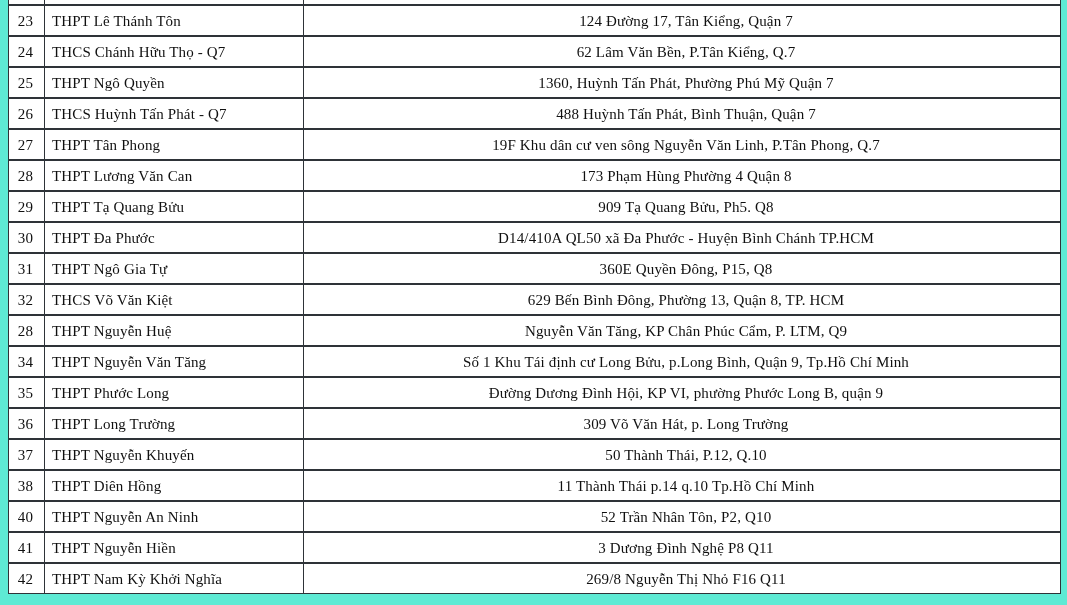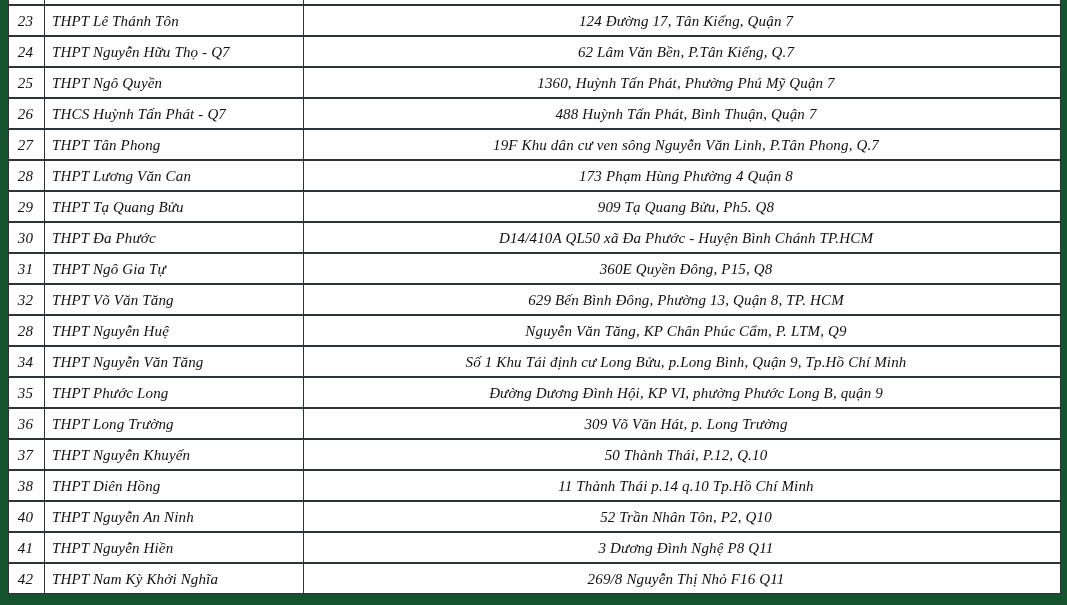--- a/index.html
+++ b/index.html
@@ -13,23 +13,22 @@
     height: 605px;
     overflow: hidden;
     font-family: "Liberation Serif", "DejaVu Serif", serif;
     color: #101010;
   }
 
   #page {
     position: relative;
     width: 1067px;
     height: 605px;
-    background: #14532d;
+    background: #5eead4;
     overflow: hidden;
-    font-style: italic;
   }
 
   
   #table-scroll {
     position: absolute;
     left: 0;
     top: -27px;
     width: 1067px;
   }
 
@@ -96,21 +95,21 @@
             <td class="cell-name"></td>
             <td class="cell-addr"></td>
           </tr>
           <tr class="table-row">
             <td class="cell-index">23</td>
             <td class="cell-name">THPT Lê Thánh Tôn</td>
             <td class="cell-addr">124 Đường 17, Tân Kiểng, Quận 7</td>
           </tr>
           <tr class="table-row">
             <td class="cell-index">24</td>
-            <td class="cell-name">THPT Nguyễn Hữu Thọ - Q7</td>
+            <td class="cell-name">THCS Chánh Hữu Thọ - Q7</td>
             <td class="cell-addr">62 Lâm Văn Bền, P.Tân Kiểng, Q.7</td>
           </tr>
           <tr class="table-row">
             <td class="cell-index">25</td>
             <td class="cell-name">THPT Ngô Quyền</td>
             <td class="cell-addr">1360, Huỳnh Tấn Phát, Phường Phú Mỹ Quận 7</td>
           </tr>
           <tr class="table-row">
             <td class="cell-index">26</td>
             <td class="cell-name">THCS Huỳnh Tấn Phát - Q7</td>
@@ -136,21 +135,21 @@
             <td class="cell-name">THPT Đa Phước</td>
             <td class="cell-addr">D14/410A QL50 xã Đa Phước - Huyện Bình Chánh TP.HCM</td>
           </tr>
           <tr class="table-row">
             <td class="cell-index">31</td>
             <td class="cell-name">THPT Ngô Gia Tự</td>
             <td class="cell-addr">360E Quyền Đông, P15, Q8</td>
           </tr>
           <tr class="table-row">
             <td class="cell-index">32</td>
-            <td class="cell-name">THPT Võ Văn Tăng</td>
+            <td class="cell-name">THCS Võ Văn Kiệt</td>
             <td class="cell-addr">629 Bến Bình Đông, Phường 13, Quận 8, TP. HCM</td>
           </tr>
           <tr class="table-row">
             <td class="cell-index">28</td>
             <td class="cell-name">THPT Nguyễn Huệ</td>
             <td class="cell-addr">Nguyễn Văn Tăng, KP Chân Phúc Cẩm, P. LTM, Q9</td>
           </tr>
           <tr class="table-row">
             <td class="cell-index">34</td>
             <td class="cell-name">THPT Nguyễn Văn Tăng</td>

